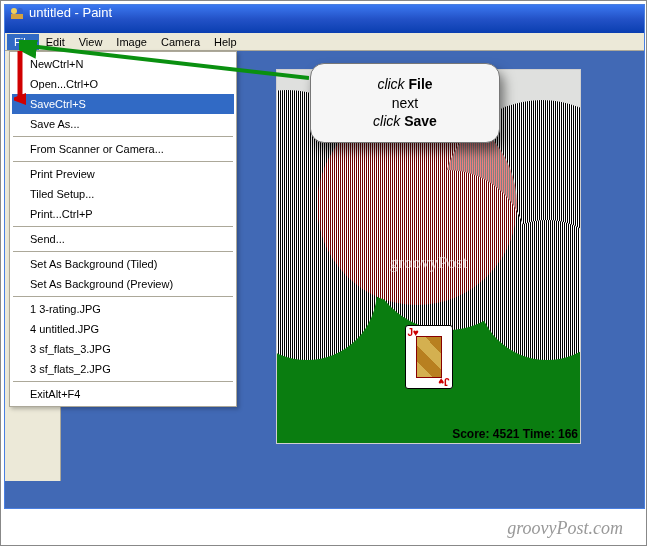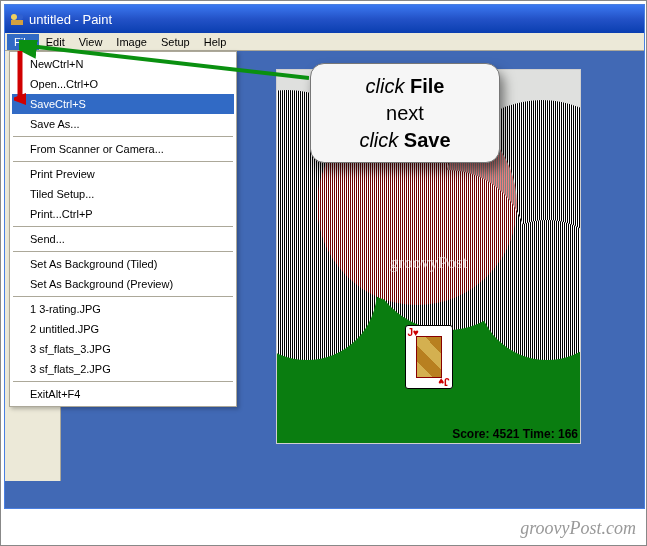--- a/index.html
+++ b/index.html
@@ -18,21 +18,21 @@
     width: 641px; height: 505px;
     border: 1px solid #4a7fe0;
     background: #4169b5;
     overflow: hidden;
   }
   .titlebar {
     height: 28px;
     background: linear-gradient(to bottom, #3b78f0 0%, #2352c7 50%, #0a3eb0 100%);
     color: #fff;
     display: flex;
-    align-items: center;
+    align-items: flex-start;
     padding: 0 4px;
     font-size: 13px;
   }
   .titlebar .icon {
     width: 16px; height: 16px;
     margin-right: 4px;
     display: inline-flex;
     align-items: center;
     justify-content: center;
   }
@@ -167,51 +167,51 @@
   }
   .dd-sep {
     height: 1px;
     background: #aca899;
     margin: 2px 1px;
   }
   .callout {
     position: absolute;
     left: 305px; top: 58px;
     width: 190px;
-    height: 100px;
+    height: 80px;
     background: #f6f6f6;
     border: 1px solid #777;
     border-radius: 14px;
     box-shadow: 4px 8px 12px rgba(0,0,0,0.5);
     z-index: 200;
     display: flex;
     flex-direction: column;
     align-items: center;
     justify-content: center;
-    font-size: 20px;
+    font-size: 14px;
     line-height: 1.35;
   }
   .callout .row { display: block; text-align: center; }
   .arrow-green {
     position: absolute;
     left: 14px; top: 35px;
     width: 290px; height: 44px;
     z-index: 300;
     pointer-events: none;
   }
   .arrow-red {
     position: absolute;
     left: 9px; top: 46px;
     width: 12px; height: 58px;
     z-index: 300;
     pointer-events: none;
   }
   .footer-brand {
     position: absolute;
-    right: 10px; bottom: 6px;
+    right: 23px; bottom: 6px;
     font-family: Georgia, serif;
     font-style: italic;
     font-size: 18px;
     color: #999;
     margin-top: 14px;
   }
 </style>
 </head>
 <body>
 
@@ -226,21 +226,21 @@
         </svg>
     </span>
     <span class="title">untitled - Paint</span>
   </div>
 
   <div class="menubar">
       <div class="menu-item active">File</div>
       <div class="menu-item">Edit</div>
       <div class="menu-item">View</div>
       <div class="menu-item">Image</div>
-      <div class="menu-item">Setup</div>
+      <div class="menu-item">Camera</div>
       <div class="menu-item">Help</div>
     </div>
 
   <div class="toolbar-area"></div>
 
   <div class="canvas-wrap">
     <div class="canvas">
       <div class="sol-bg"></div>
       <div class="sol-stripes">
         <div class="arch a1"></div>
@@ -309,21 +309,21 @@
       <div class="dd-item">
         <span>Set As Background (Preview)</span>
         <span></span>
       </div>
       <div class="dd-sep"></div>
       <div class="dd-item">
         <span>1 3-rating.JPG</span>
         <span></span>
       </div>
       <div class="dd-item">
-        <span>2 untitled.JPG</span>
+        <span>4 untitled.JPG</span>
         <span></span>
       </div>
       <div class="dd-item">
         <span>3 sf_flats_3.JPG</span>
         <span></span>
       </div>
       <div class="dd-item">
         <span>3 sf_flats_2.JPG</span>
         <span></span>
       </div>

